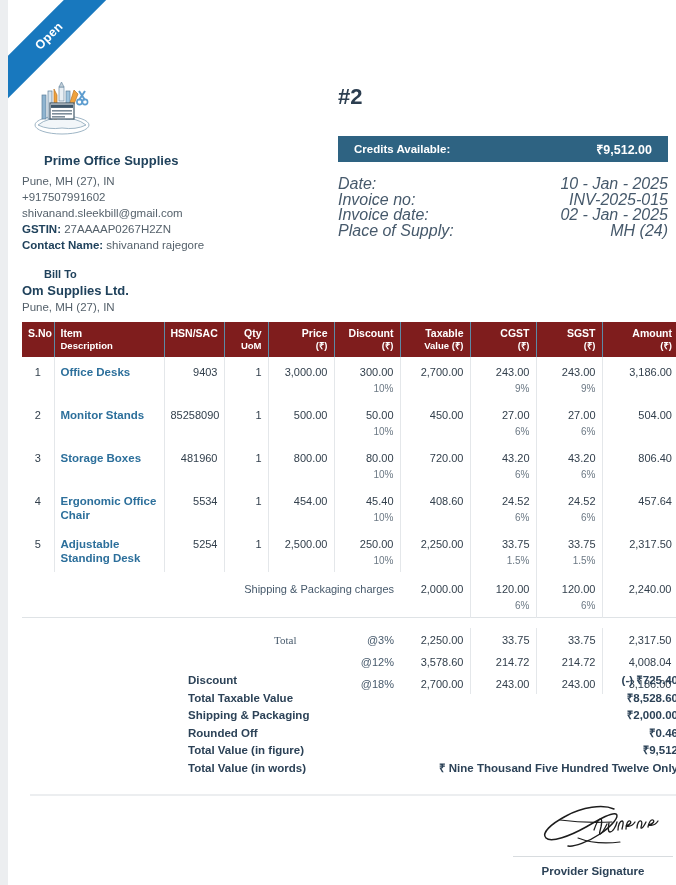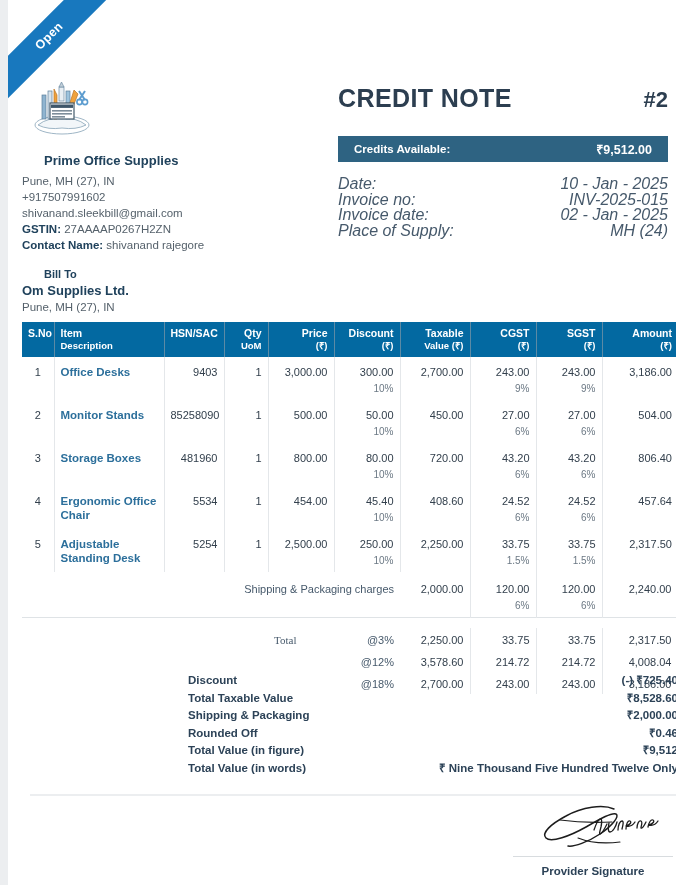--- a/index.html
+++ b/index.html
@@ -161,21 +161,21 @@
   .meta .row .v { color: #46596b; }
   
   .tbl {
     position: absolute;
     left: 14px; top: 322px;
     width: 656px;
     border-collapse: collapse;
     table-layout: fixed;
   }
   .tbl th {
-    background: #0369a1;
+    background: #7f1d1d;
     color: #ffffff;
     font-size: 10.5px;
     font-weight: bold;
     padding: 5px 6px;
     vertical-align: top;
     line-height: 12.5px;
     border-right: 1px solid #5c8aa5;
     box-sizing: border-box;
   }
   .tbl th:last-child { border-right: none; }
@@ -334,21 +334,20 @@
       </div>
     </div>
 
     <div class="billto">
       <div class="lbl">Bill To</div>
       <div class="cname">Om Supplies Ltd.</div>
       <div class="addr">Pune, MH (27), IN</div>
     </div>
 
     <div class="doc-title">
-      <div class="t">CREDIT NOTE</div>
       <div class="n">#2</div>
     </div>
 
     <div class="credits">
       <div class="cl">Credits Available:</div>
       <div class="cv">₹9,512.00</div>
     </div>
 
     <div class="meta">
       <div class="row">

